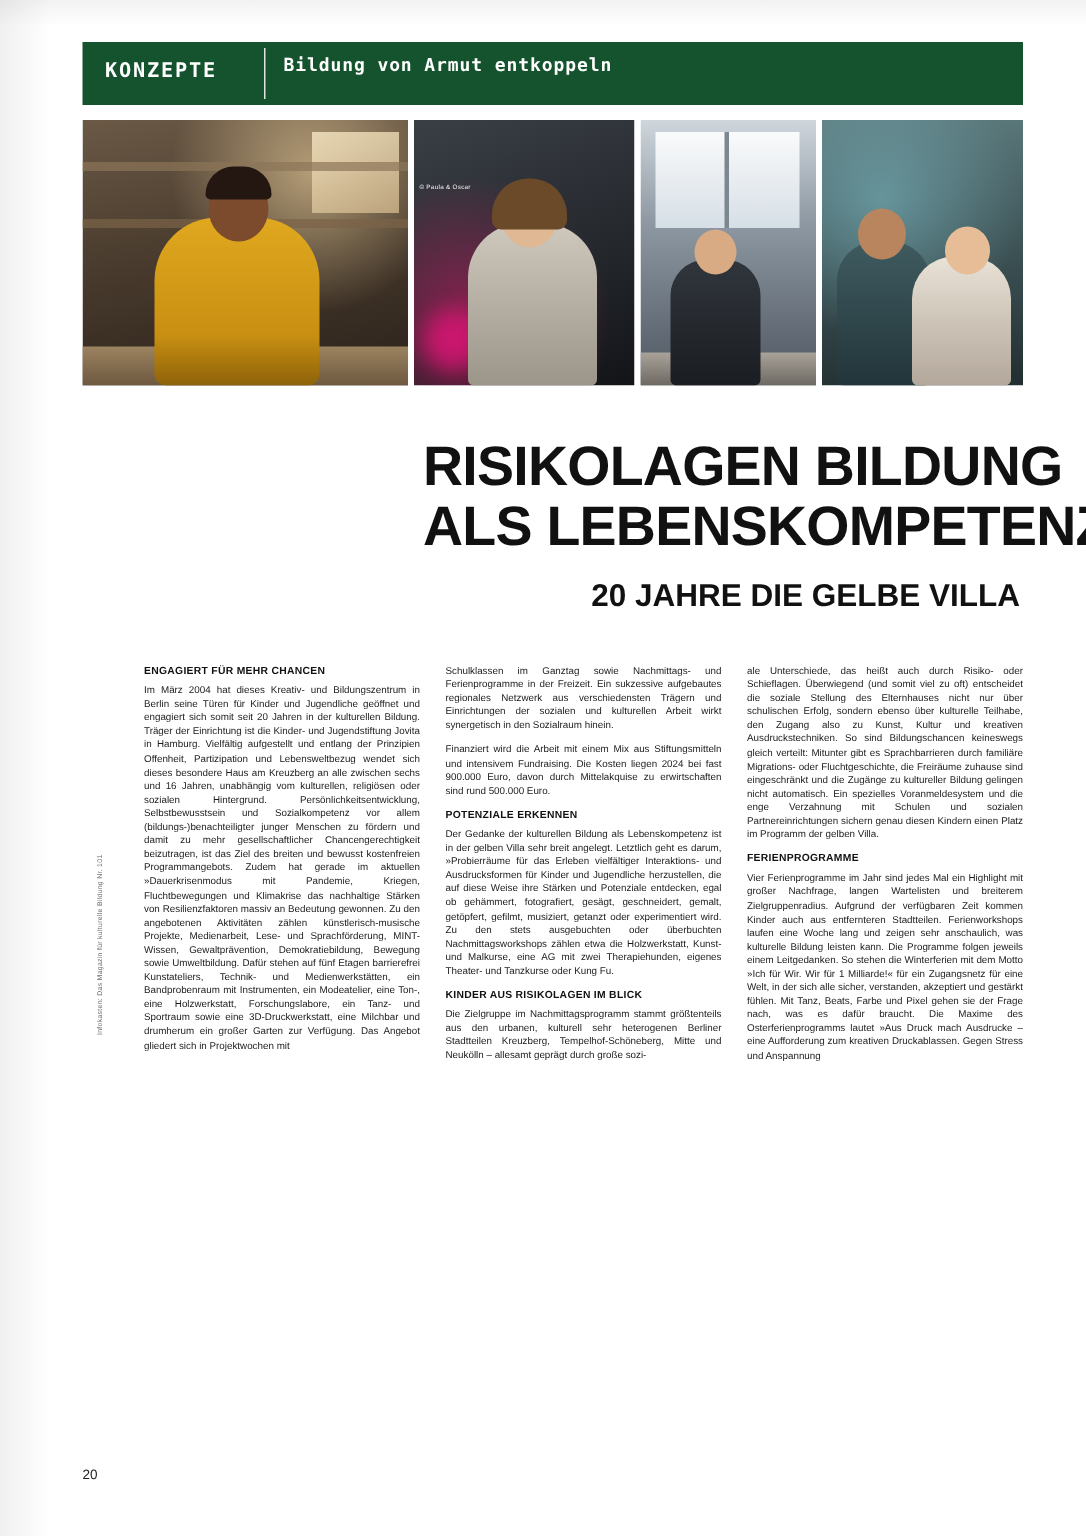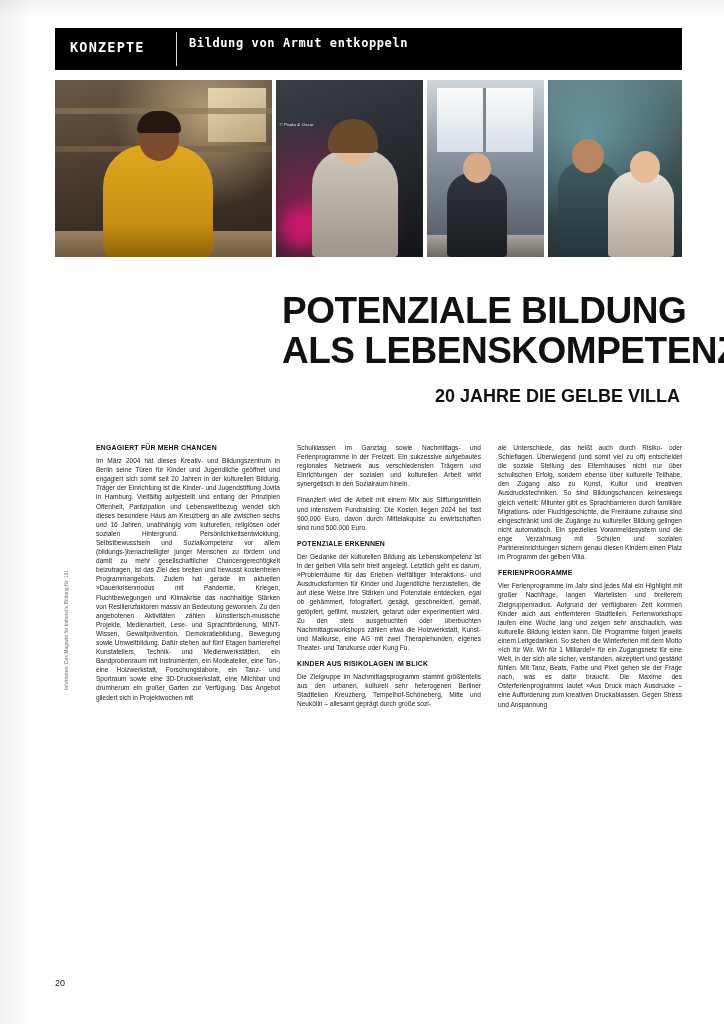--- a/index.html
+++ b/index.html
@@ -22,21 +22,21 @@
     background: #ffffff;
   }
 
   
   .header-band {
     position: absolute;
     left: 55px;
     top: 28px;
     width: 627px;
     height: 42px;
-    background: #000000;
+    background: #14532d;
   }
   .header-band .rubric {
     position: absolute;
     left: 15px;
     top: 11px;
     font-family: "DejaVu Sans Mono", monospace;
     font-size: 13.5px;
     letter-spacing: 1.2px;
     color: #ffffff;
     font-weight: bold;
@@ -213,21 +213,21 @@
     line-height: 38px;
     letter-spacing: -0.5px;
     color: #111111;
     white-space: nowrap;
   }
   .title-line2 { margin-top: 2px; }
   .subtitle {
     margin-top: 16px;
     font-family: "Liberation Sans", sans-serif;
     font-weight: bold;
-    font-size: 18px;
+    font-size: 21px;
     letter-spacing: 0px;
     color: #111111;
     text-align: right;
     padding-right: 2px;
   }
 
   
   .columns {
     position: absolute;
     left: 96px;
@@ -340,21 +340,21 @@
       <div class="ph-bg p4-bg"></div>
       <div class="p4-p1"></div>
       <div class="p4-h1"></div>
       <div class="p4-p2"></div>
       <div class="p4-h2"></div>
 
     </div>
   </div>
 
   <div class="title-block">
-    <div class="title-line">POTENZIALE BILDUNG</div>
+    <div class="title-line">RISIKOLAGEN BILDUNG</div>
     <div class="title-line title-line2">ALS LEBENSKOMPETENZ</div>
     <div class="subtitle">20 JAHRE DIE GELBE VILLA</div>
   </div>
 
   <div class="side-credit">Infokasten: Das Magazin für kulturelle Bildung Nr. 101</div>
 
   <div class="columns">
     <div class="col">
         <div class="sec-head">ENGAGIERT FÜR MEHR CHANCEN</div>
         <p>Im März 2004 hat dieses Kreativ- und Bildungszentrum in Berlin seine Türen für Kinder und Jugendliche geöffnet und engagiert sich somit seit 20 Jahren in der kulturellen Bildung. Träger der Einrichtung ist die Kinder- und Jugendstiftung Jovita in Hamburg. Vielfältig aufgestellt und entlang der Prinzipien Offenheit, Partizipation und Lebensweltbezug wendet sich dieses besondere Haus am Kreuzberg an alle zwischen sechs und 16 Jahren, unabhängig vom kulturellen, religiösen oder sozialen Hintergrund. Persönlichkeitsentwicklung, Selbstbewusstsein und Sozialkompetenz vor allem (bildungs-)benachteiligter junger Menschen zu fördern und damit zu mehr gesellschaftlicher Chancengerechtigkeit beizutragen, ist das Ziel des breiten und bewusst kostenfreien Programmangebots. Zudem hat gerade im aktuellen »Dauerkrisenmodus mit Pandemie, Kriegen, Fluchtbewegungen und Klimakrise das nachhaltige Stärken von Resilienzfaktoren massiv an Bedeutung gewonnen. Zu den angebotenen Aktivitäten zählen künstlerisch-musische Projekte, Medienarbeit, Lese- und Sprachförderung, MINT-Wissen, Gewaltprävention, Demokratiebildung, Bewegung sowie Umweltbildung. Dafür stehen auf fünf Etagen barrierefrei Kunstateliers, Technik- und Medienwerkstätten, ein Bandprobenraum mit Instrumenten, ein Modeatelier, eine Ton-, eine Holzwerkstatt, Forschungslabore, ein Tanz- und Sportraum sowie eine 3D-Druckwerkstatt, eine Milchbar und drumherum ein großer Garten zur Verfügung. Das Angebot gliedert sich in Projektwochen mit</p>

